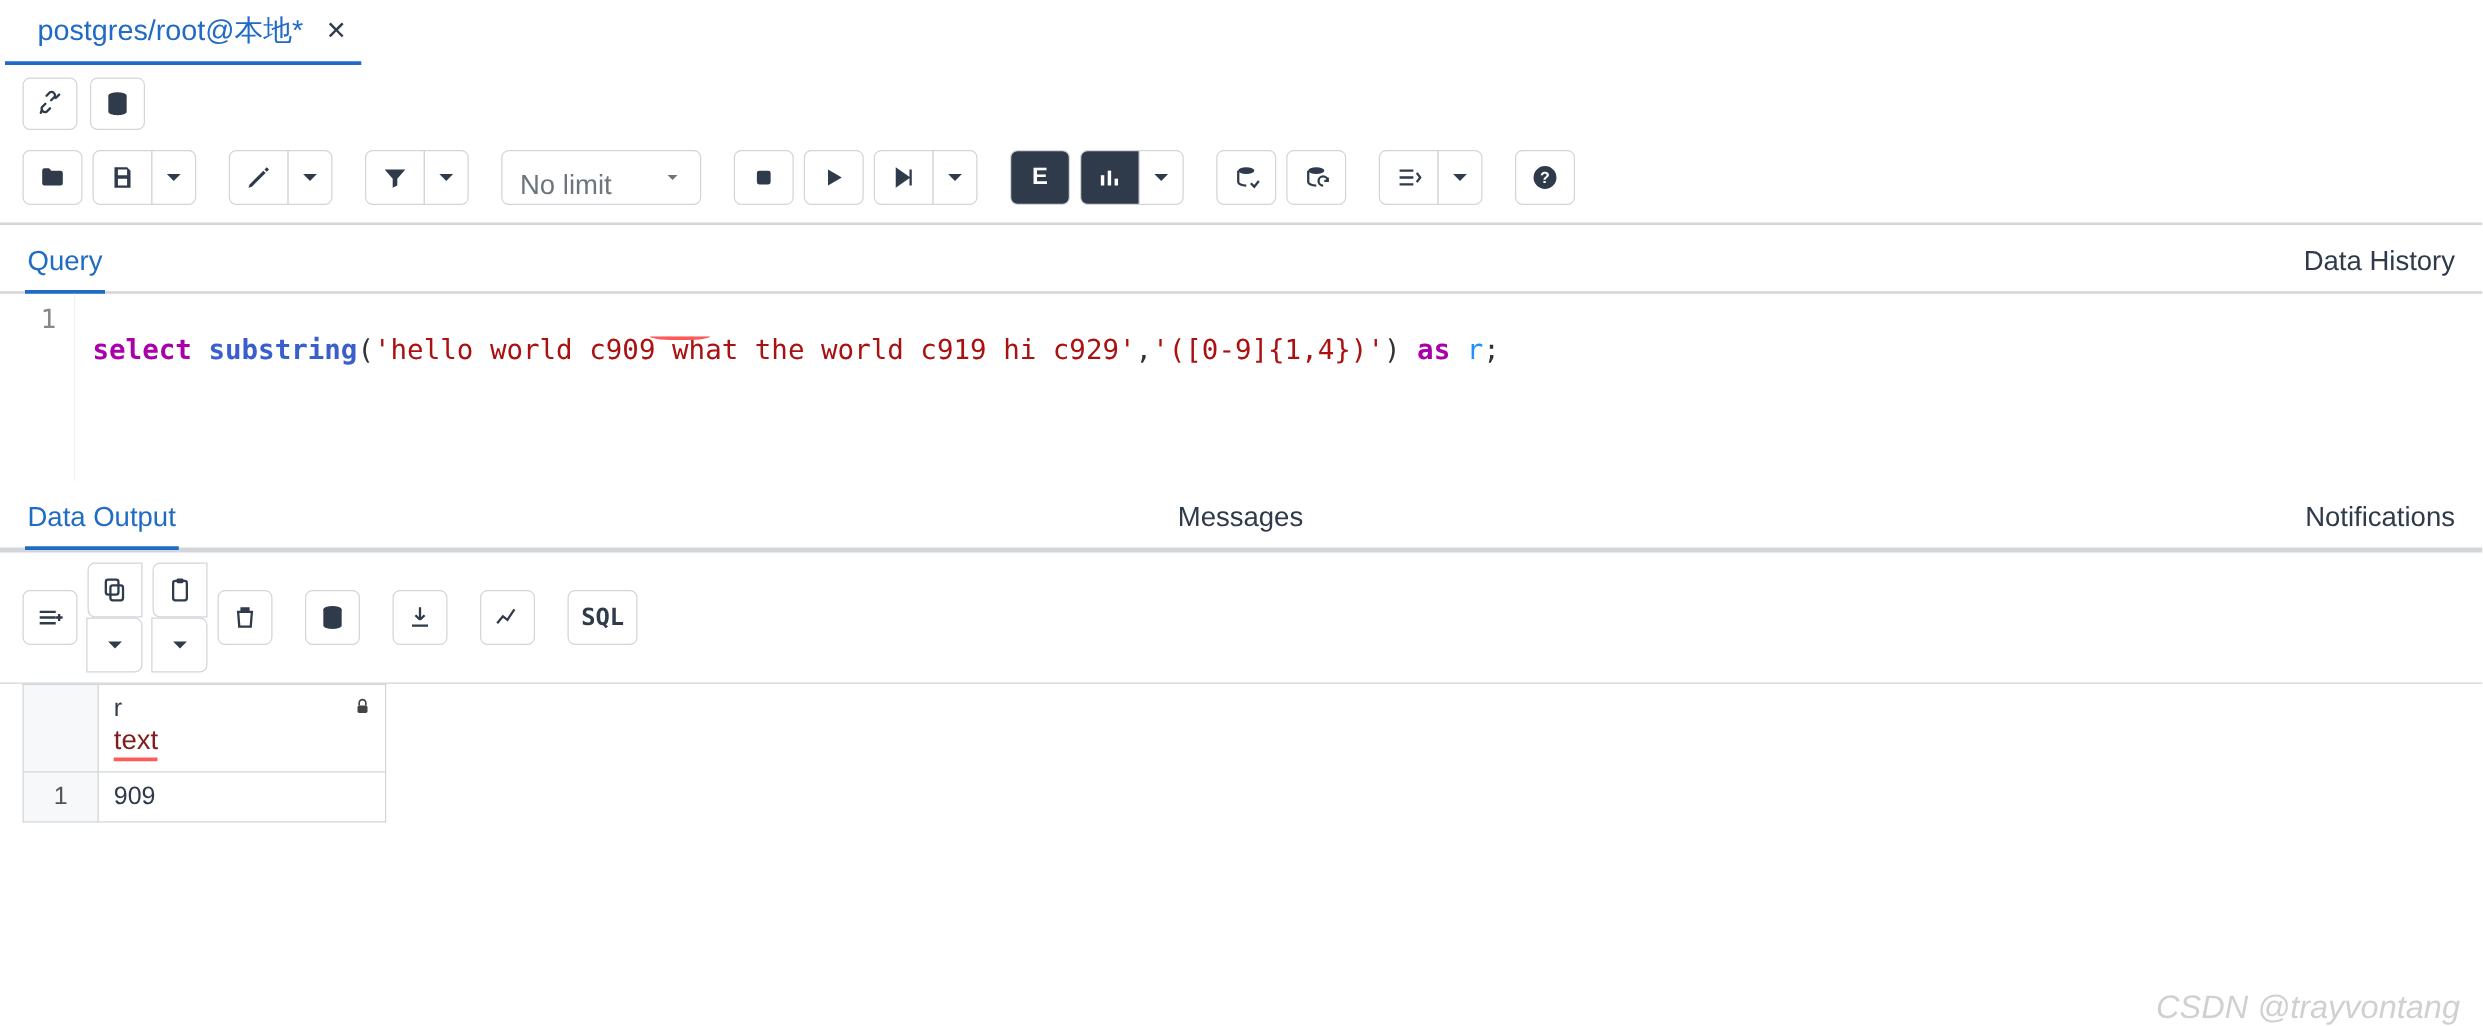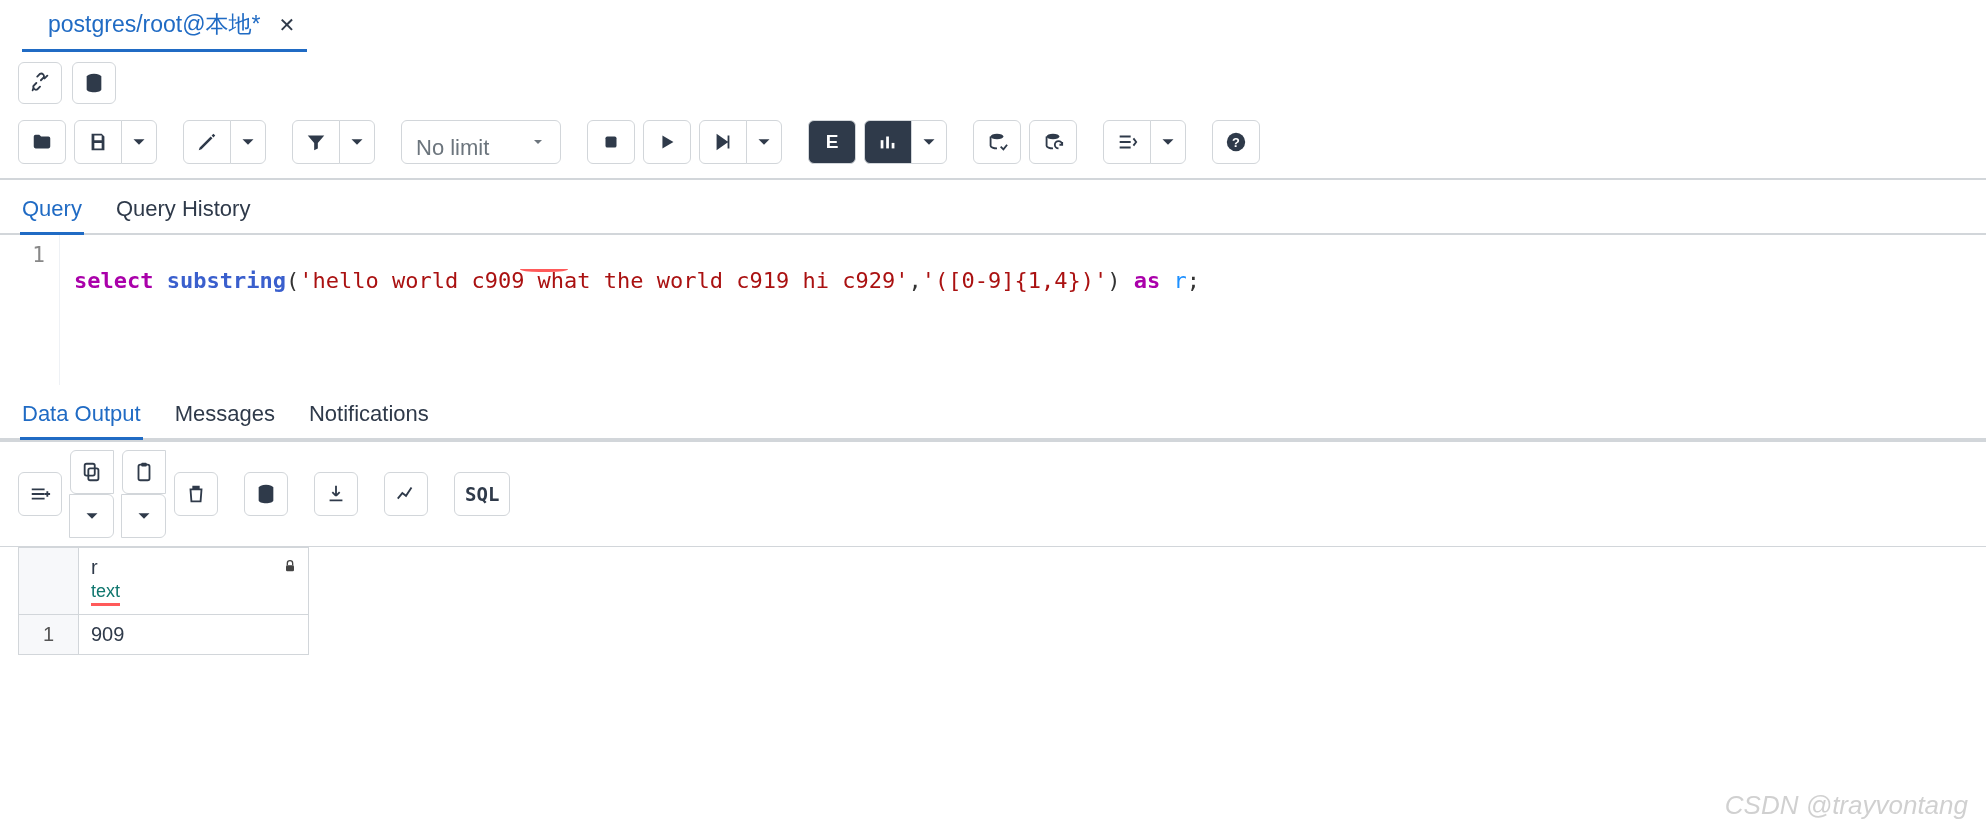--- a/index.html
+++ b/index.html
@@ -12,21 +12,21 @@
     --redhand:#ff5a5a;
     --code-kw:#aa00aa;
     --code-fn:#3a5fcd;
     --code-str:#aa1111;
     --code-num:#008800;
   }
   *{box-sizing:border-box;}
   html,body{margin:0;padding:0;background:#fff;font-family:-apple-system,BlinkMacSystemFont,"Segoe UI",Helvetica,Arial,sans-serif;color:var(--dark);}
   body{width:1986px;height:821px;position:relative;overflow:hidden;}
 
-  .tabbar{display:flex;align-items:center;height:52px;padding-left:22px;gap:10px;text-align:right;}
+  .tabbar{display:flex;align-items:center;height:52px;padding-left:4px;gap:10px;text-align:right;}
   .tab{display:flex;align-items:center;gap:14px;height:52px;padding:0 12px;font-size:23px;color:var(--blue);border-bottom:3px solid var(--blue);}
   .tab .db-icon svg{fill:var(--blue);}
   .tab .close{font-size:20px;color:var(--dark);padding-left:4px;}
 
   .connbar{display:flex;align-items:center;gap:10px;padding:10px 18px;}
   .iconbtn{height:42px;min-width:44px;padding:0 10px;border:1px solid var(--border);border-radius:6px;background:#fff;display:flex;align-items:center;justify-content:center;color:var(--dark);}
   .iconbtn svg{width:22px;height:22px;fill:var(--dark);}
   .sel{position:relative;height:42px;border:1px solid var(--border);border-radius:6px;display:flex;align-items:center;padding:0 46px 0 16px;font-size:22px;color:var(--dark);background:#fff;flex:0 0 700px;}
   .sel .chev{position:absolute;right:14px;top:50%;transform:translateY(-50%);}
   .chev svg{width:18px;height:18px;fill:var(--dark);}
@@ -38,21 +38,21 @@
   .btn.dark{background:var(--dark);color:#fff;}
   .btn.dark svg{fill:#fff;}
   .btn.seg-l{border-top-right-radius:0;border-bottom-right-radius:0;}
   .btn.seg-r{border-top-left-radius:0;border-bottom-left-radius:0;margin-left:-1px;}
   .btn.caret{min-width:30px;padding:0 6px;}
   .btn .txt{font-size:22px;color:var(--gray);white-space:nowrap;margin-top:12px;}
   .gap{width:10px;}
 
   .divider{height:2px;background:var(--border);margin:0;}
 
-  .utabs{display:flex;gap:30px;padding:10px 20px 0;border-bottom:2px solid var(--border);}
+  .utabs{display:flex;gap:30px;padding:10px 20px 0;border-bottom:2px solid var(--border);justify-content:space-between;}
   .utab{font-size:22px;color:var(--dark);padding:6px 2px 10px;cursor:pointer;}
   .utab.active{color:var(--blue);border-bottom:3px solid var(--blue);margin-bottom:-2px;}
 
   .editor{display:flex;min-height:150px;}
   .gutter{width:60px;border-right:1px solid var(--soft);text-align:right;padding:8px 14px 0 0;color:#888;font-size:21px;font-family:Menlo,Consolas,monospace;}
   .code{flex:1;padding:8px 14px 0;position:relative;font-family:Menlo,Consolas,monospace;font-size:22px;white-space:pre;}
   .kw{color:var(--code-kw);font-weight:bold;}
   .fn{color:var(--code-fn);font-weight:bold;}
   .str{color:var(--code-str);}
   .punct{color:#333;}
@@ -62,21 +62,21 @@
   .outtool{display:flex;align-items:center;gap:8px;padding:8px 18px;border-top:2px solid var(--border);border-bottom:1px solid var(--border);}
   .outtool .btn{height:44px;min-width:44px;}
   .outtool .btn.sql{font-family:Menlo,Consolas,monospace;font-weight:bold;font-size:19px;}
 
   .grid{border-collapse:collapse;margin-left:18px;}
   .grid th,.grid td{border:1px solid var(--border);padding:8px 12px;text-align:left;font-size:20px;vertical-align:middle;}
   .grid .rownum{width:60px;background:#f7f8fa;text-align:center;color:#555;}
   .grid thead th{background:#fff;font-weight:normal;}
   .grid .col{width:230px;position:relative;}
   .grid .colname{font-size:20px;}
-  .grid .coltype{font-size:18px;color:#0f766e;display:inline-block;border-bottom:3px solid var(--redhand);padding-bottom:1px;}
+  .grid .coltype{font-size:22px;color:#7f1d1d;display:inline-block;border-bottom:3px solid var(--redhand);padding-bottom:1px;}
   .grid .lock{position:absolute;right:10px;top:8px;}
   .grid .lock svg{width:16px;height:16px;fill:#444;}
 
   .watermark{position:absolute;right:18px;bottom:0;font-size:26px;color:rgba(120,120,120,.35);font-style:italic;}
 </style>
 </head>
 <body>
 
 <div class="tabbar">
   <div class="tab">
@@ -234,21 +234,21 @@
         <circle cx="12" cy="12" r="10"></circle>
         <text x="12" y="17" text-anchor="middle" fill="#fff" font-size="14" font-weight="bold">?</text>
       </svg>
     </div>
 </div>
 
 <div class="divider"></div>
 
 <div class="utabs">
   <div class="utab active">Query</div>
-  <div class="utab">Query History</div>
+  <div class="utab">Data History</div>
 </div>
 
 <div class="editor">
   <div class="gutter">1</div>
   <div class="code">
 <span class="kw">select</span> <span class="fn">substring</span><span class="punct">(</span><span class="str">'hello world c909 what the world c919 hi c929'</span><span class="punct">,</span><span class="str">'([0-9]{1,4})'</span><span class="punct">)</span> <span class="kw">as</span> <span style="color:#1e90ff;">r</span><span class="punct">;</span>
     <div class="underline"></div>
   </div>
 </div>
 

